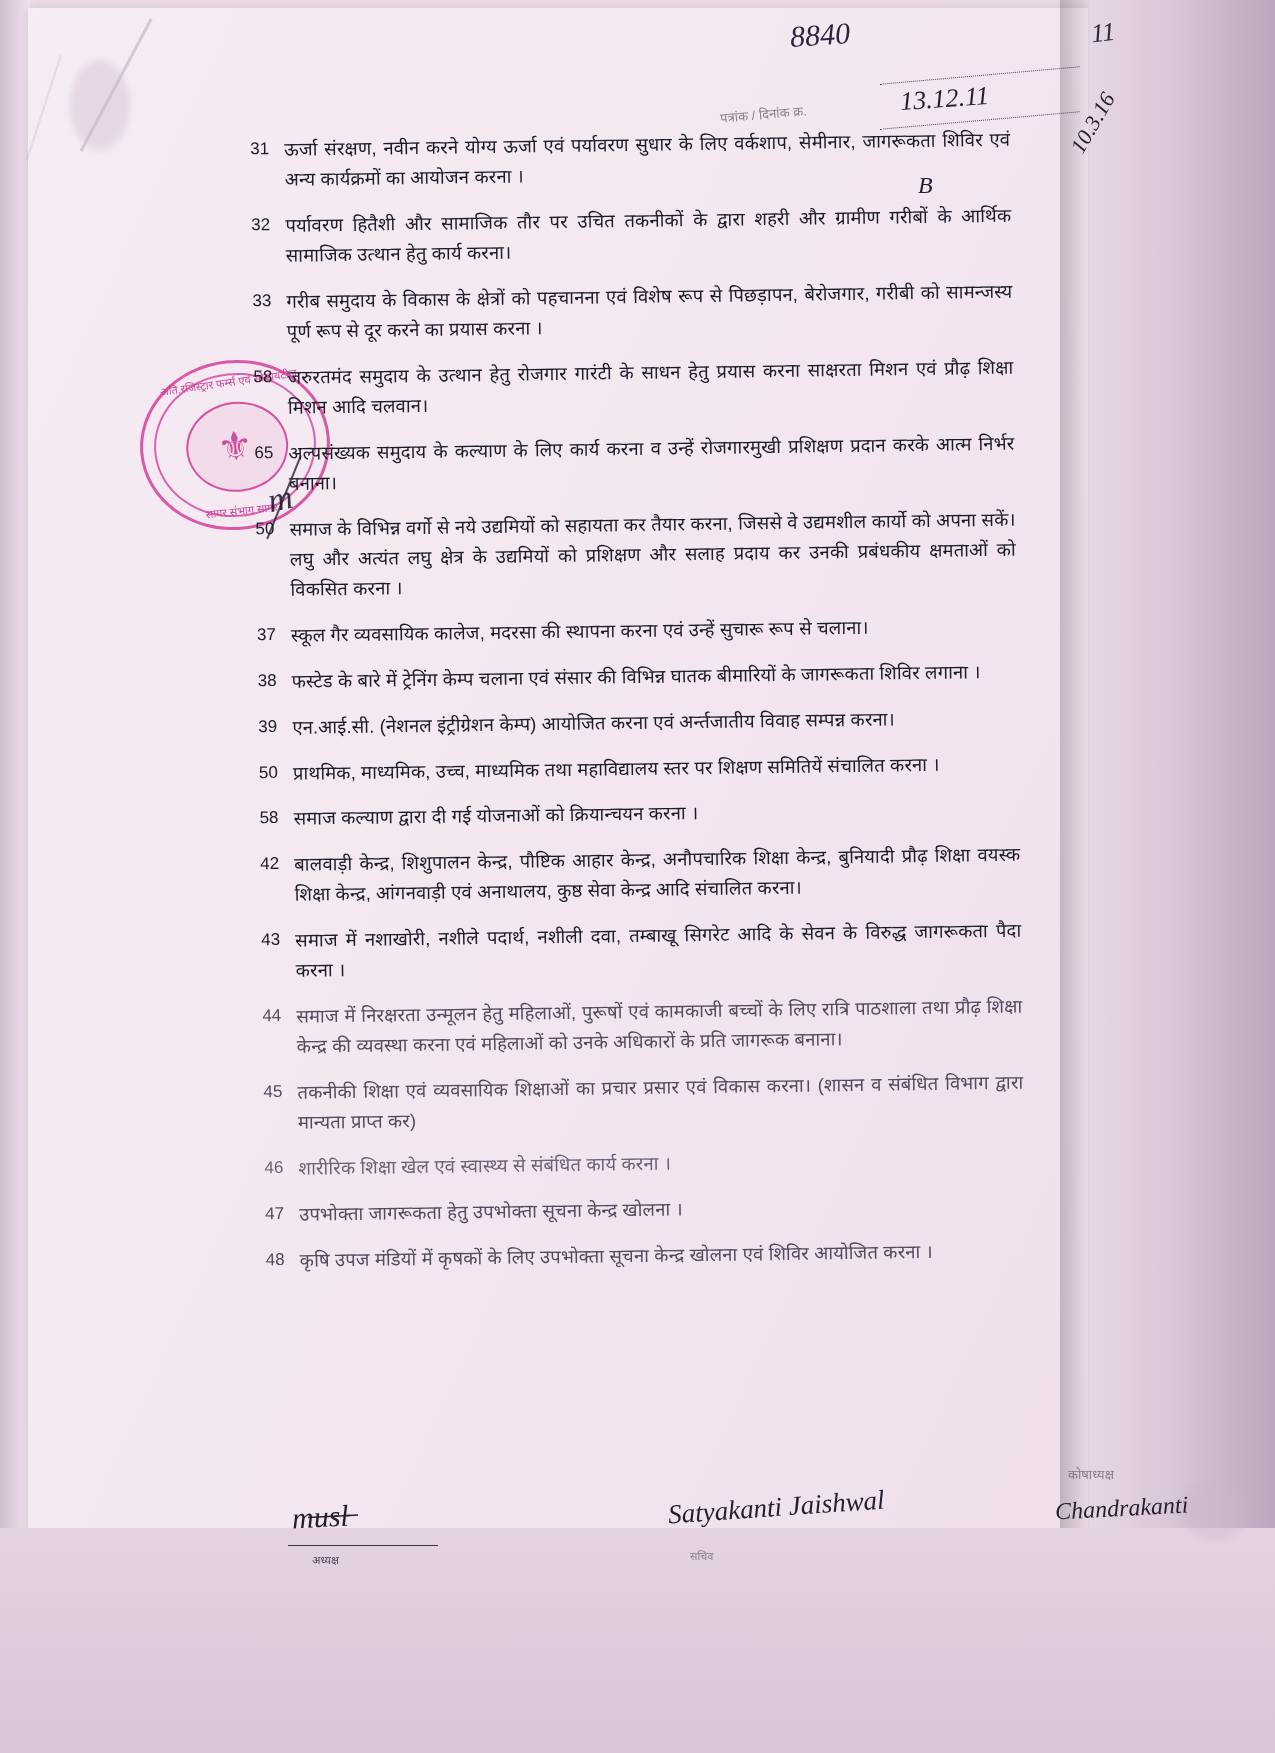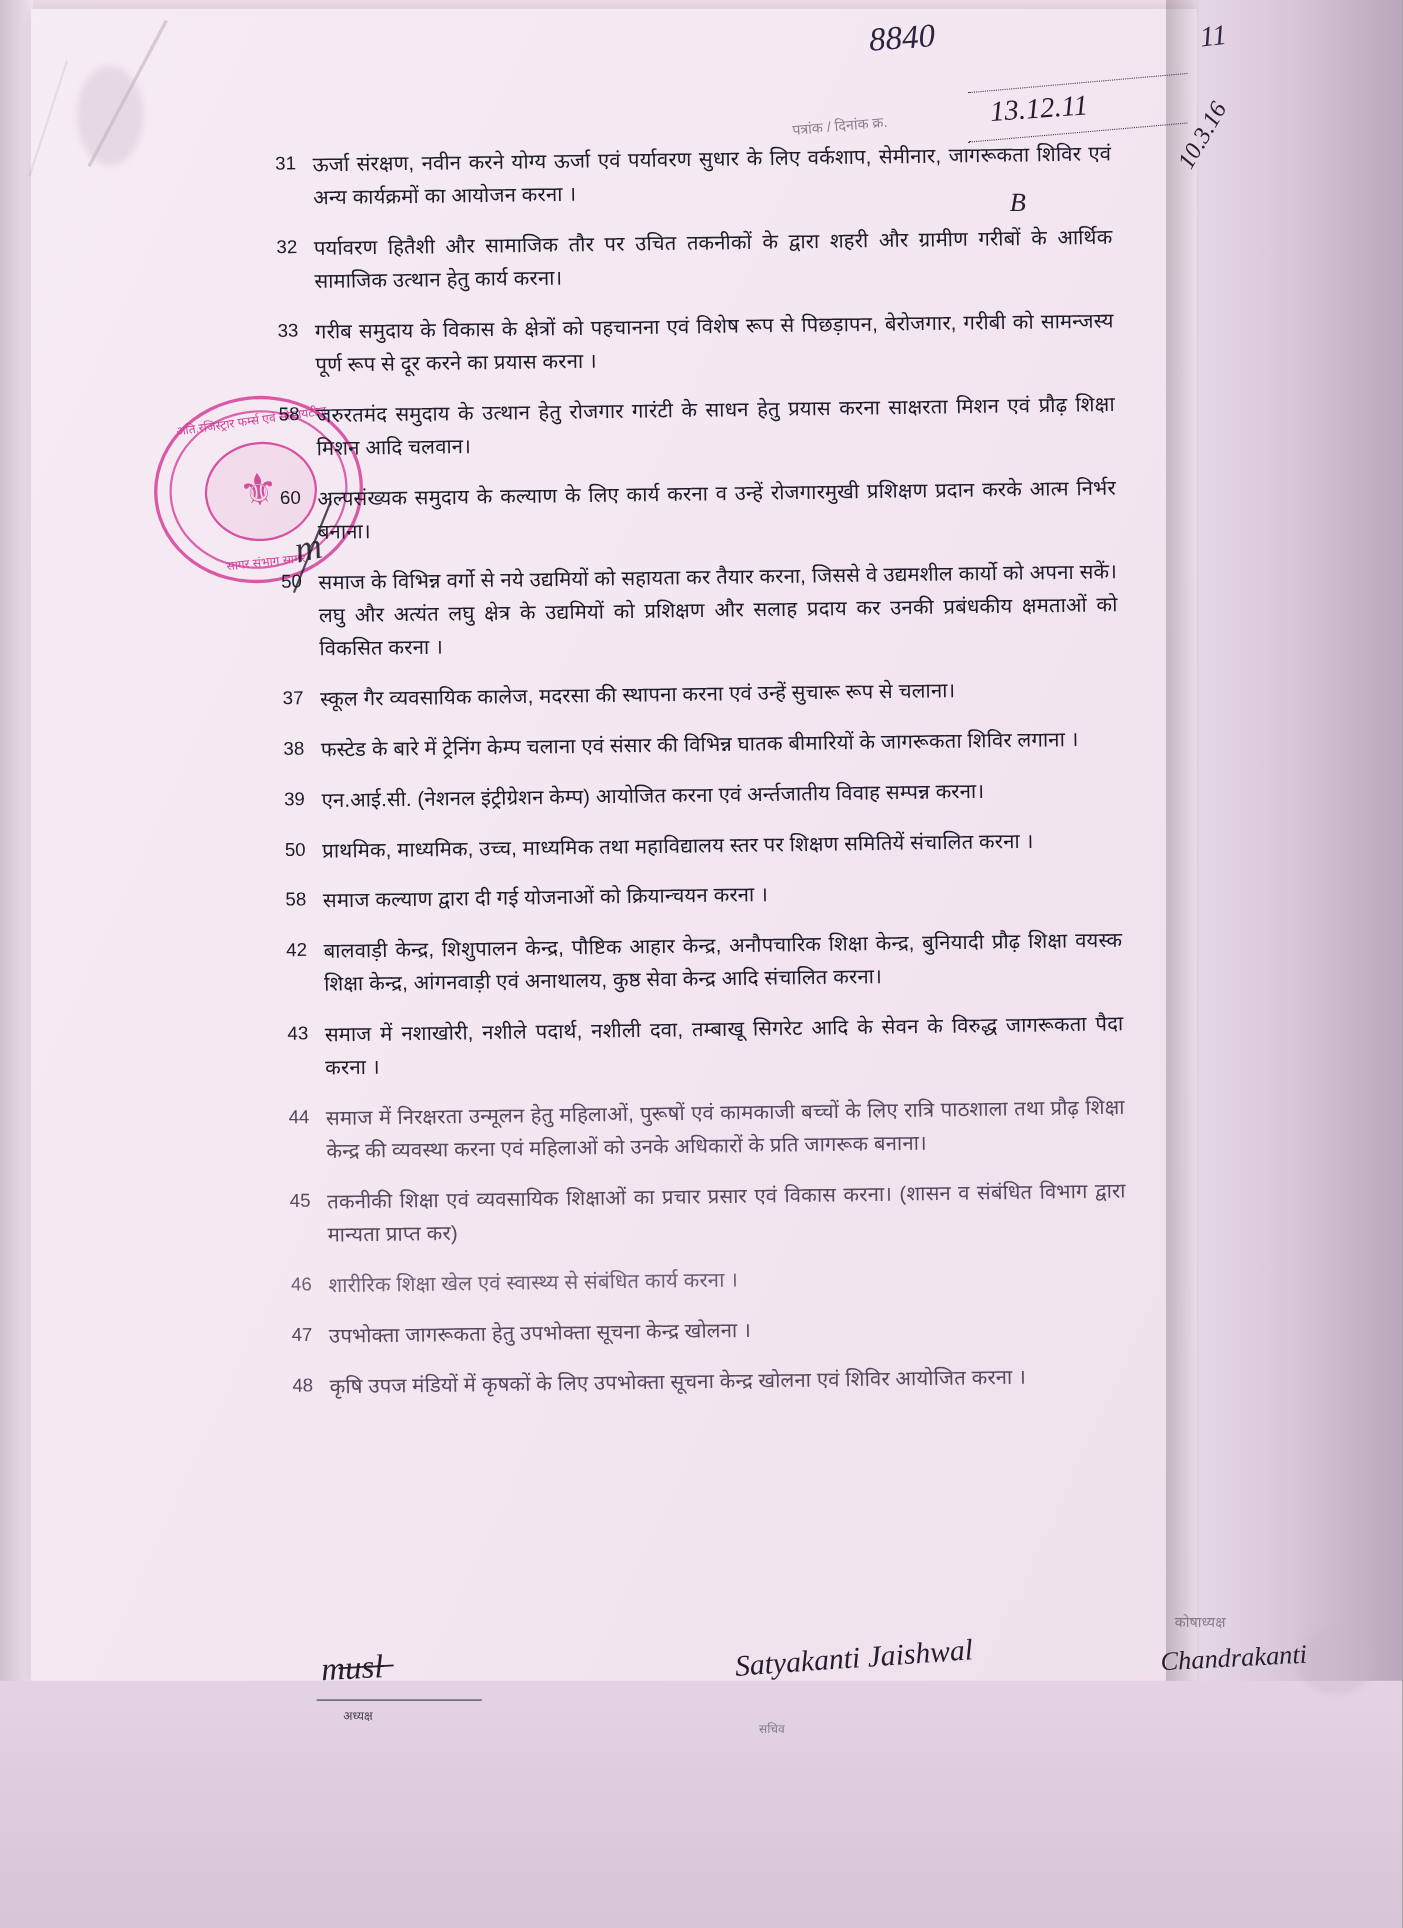--- a/index.html
+++ b/index.html
@@ -254,21 +254,21 @@
       <div class="num">33</div>
       <div class="txt">गरीब समुदाय के विकास के क्षेत्रों को पहचानना एवं विशेष रूप से पिछड़ापन, बेरोजगार, गरीबी को सामन्जस्य पूर्ण रूप से दूर करने का प्रयास करना ।</div>
     </div>
 
     <div class="item">
       <div class="num">58</div>
       <div class="txt">जरुरतमंद समुदाय के उत्थान हेतु रोजगार गारंटी के साधन हेतु प्रयास करना साक्षरता मिशन एवं प्रौढ़ शिक्षा मिशन आदि चलवान।</div>
     </div>
 
     <div class="item">
-      <div class="num">60</div>
+      <div class="num">65</div>
       <div class="txt">अल्पसंख्यक समुदाय के कल्याण के लिए कार्य करना व उन्हें रोजगारमुखी प्रशिक्षण प्रदान करके आत्म निर्भर बनाना।</div>
     </div>
 
     <div class="item">
       <div class="num">50</div>
       <div class="txt">समाज के विभिन्न वर्गो से नये उद्यमियों को सहायता कर तैयार करना, जिससे वे उद्यमशील कार्यो को अपना सकें। लघु और अत्यंत लघु क्षेत्र के उद्यमियों को प्रशिक्षण और सलाह प्रदाय कर उनकी प्रबंधकीय क्षमताओं को विकसित करना ।</div>
     </div>
 
     <div class="item">
       <div class="num">37</div>
@@ -330,18 +330,18 @@
       <div class="txt">कृषि उपज मंडियों में कृषकों के लिए उपभोक्ता सूचना केन्द्र खोलना एवं शिविर आयोजित करना ।</div>
     </div>
 
   </div>
 
   <div class="hw hw-dark" style="left:292px; top:1500px; font-size:30px; transform:rotate(-3deg);">m̶u̶s̶l̶</div>
   <div class="sig-line" style="left:288px; top:1545px; width:150px;"></div>
   <div class="sig-label" style="left:312px; top:1552px;">अध्यक्ष</div>
 
   <div class="hw hw-dark" style="left:668px; top:1492px; font-size:27px; transform:rotate(-4deg);">Satyakanti Jaishwal</div>
-  <div class="sig-label" style="left:690px; top:1548px; opacity:.6;margin-top:15px;">सचिव</div>
+  <div class="sig-label" style="left:690px; top:1548px; opacity:.6;">सचिव</div>
 
   <div class="hw hw-dark" style="left:1055px; top:1495px; font-size:24px; transform:rotate(-3deg);">Chandrakanti</div>
   <div class="sig-label" style="left:1068px; top:1465px; font-size:13px; opacity:.6;">कोषाध्यक्ष</div>
 
 </div>
 
 </body></html>

